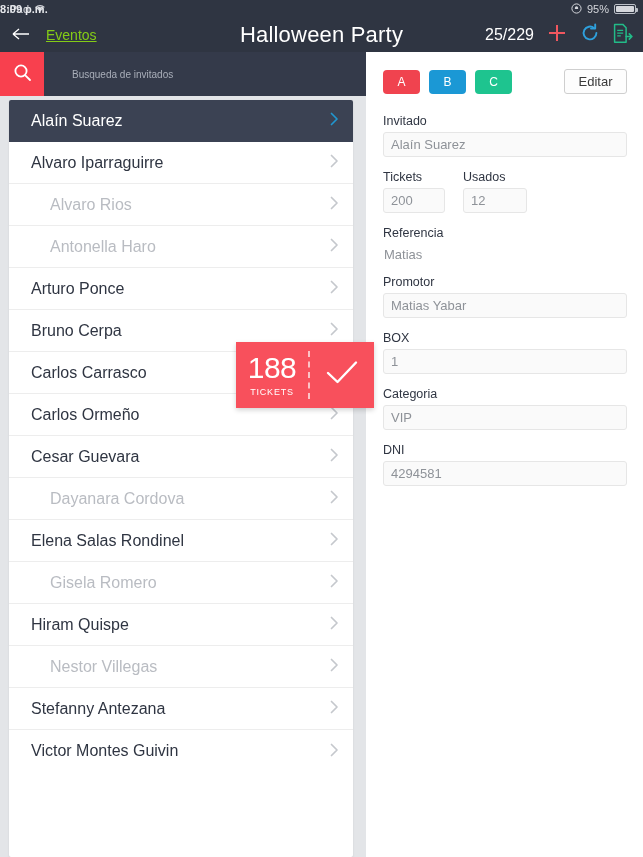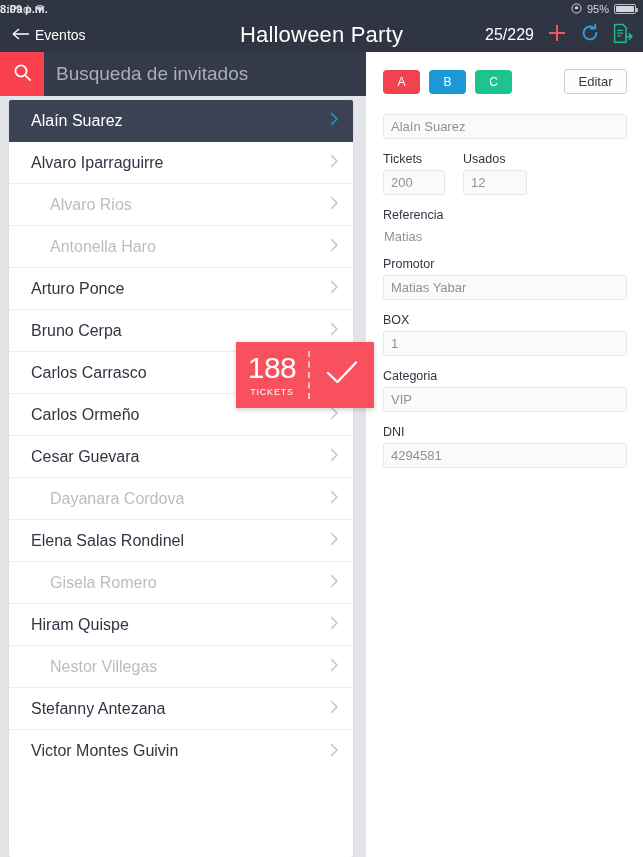--- a/index.html
+++ b/index.html
@@ -35,22 +35,22 @@
   .battery-fill { position: absolute; left: 1px; top: 1px; bottom: 1px; width: 18px; background: #d5d7dc; border-radius: 1px; }
 
   
   .navbar {
     position: absolute; top: 18px; left: 0;
     width: 643px; height: 34px;
     background: #2f3542;
     display: flex; align-items: center;
   }
   .back-btn {
-    display: flex; align-items: center; gap: 4px;
-    padding-left: 12px; color: #ffffff; font-size: 14px; cursor: pointer;
+    display: flex; align-items: center; gap: 15px;
+    padding-left: 12px; color: #84cc16; font-size: 14px; cursor: pointer; text-decoration: underline;
   }
   .nav-title {
     position: absolute; left: 0; right: 0; text-align: center;
     color: #ffffff; font-size: 22px; letter-spacing: .2px; pointer-events: none;
   }
   .nav-right {
     position: absolute; right: 10px; display: flex; align-items: center; gap: 13px;
   }
   .nav-count { color: #ffffff; font-size: 16px; }
   .icon-btn { cursor: pointer; display: flex; align-items: center; }
@@ -67,21 +67,21 @@
     background: #343a4a;
     display: flex; align-items: center;
   }
   .search-btn {
     width: 44px; height: 44px; background: #f8404e;
     display: flex; align-items: center; justify-content: center; cursor: pointer;
     flex: 0 0 44px;
   }
   .search-input {
     flex: 1; height: 44px; border: 0; background: transparent;
-    color: #ffffff; font-size: 19px; padding-left: 12px;
+    color: #ffffff; font-size: 10px; padding-left: 28px;
     font-family: "Liberation Sans", sans-serif; outline: none;
   }
   .search-input::placeholder { color: #a9aeb9; }
 
   .list-wrap {
     position: absolute; top: 48px; left: 9px;
     width: 344px; height: 757px;
     background: #ffffff;
     border-radius: 2px;
     box-shadow: 0 1px 2px rgba(0,0,0,.10);
@@ -377,20 +377,21 @@
   <div class="right-pane">
 
     <div class="tag-row">
       <div class="tag" style="background: rgb(240, 67, 79);">A</div>
       <div class="tag" style="background: rgb(27, 152, 213);">B</div>
       <div class="tag" style="background: rgb(30, 196, 143);">C</div>
       <div class="edit-btn">Editar</div>
     </div>
 
     <div class="field">
+      <div class="field-label">Invitado</div>
       <div class="field-input">Alaín Suarez</div>
     </div>
 
     <div class="two-col">
       <div class="field col-tickets">
         <div class="field-label">Tickets</div>
         <div class="field-input">200</div>
       </div>
       <div class="field col-usados">
         <div class="field-label">Usados</div>

